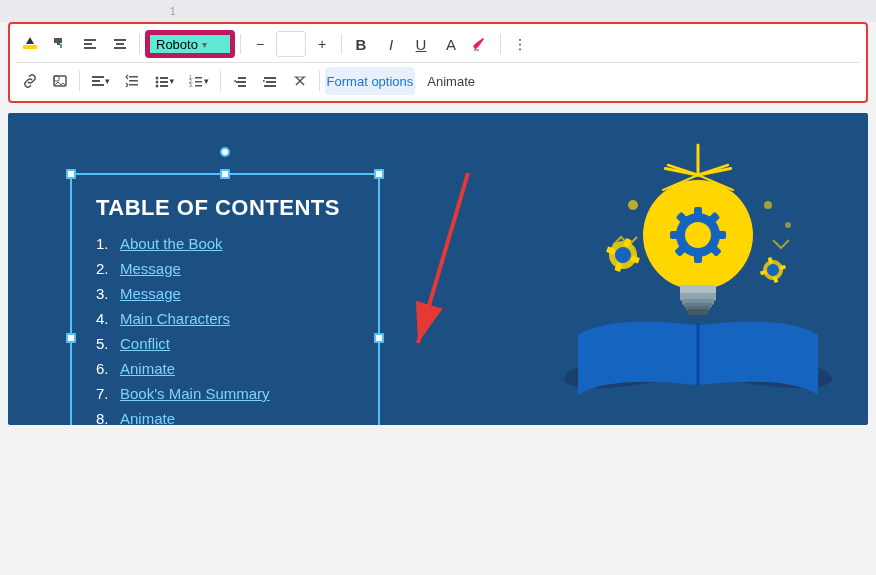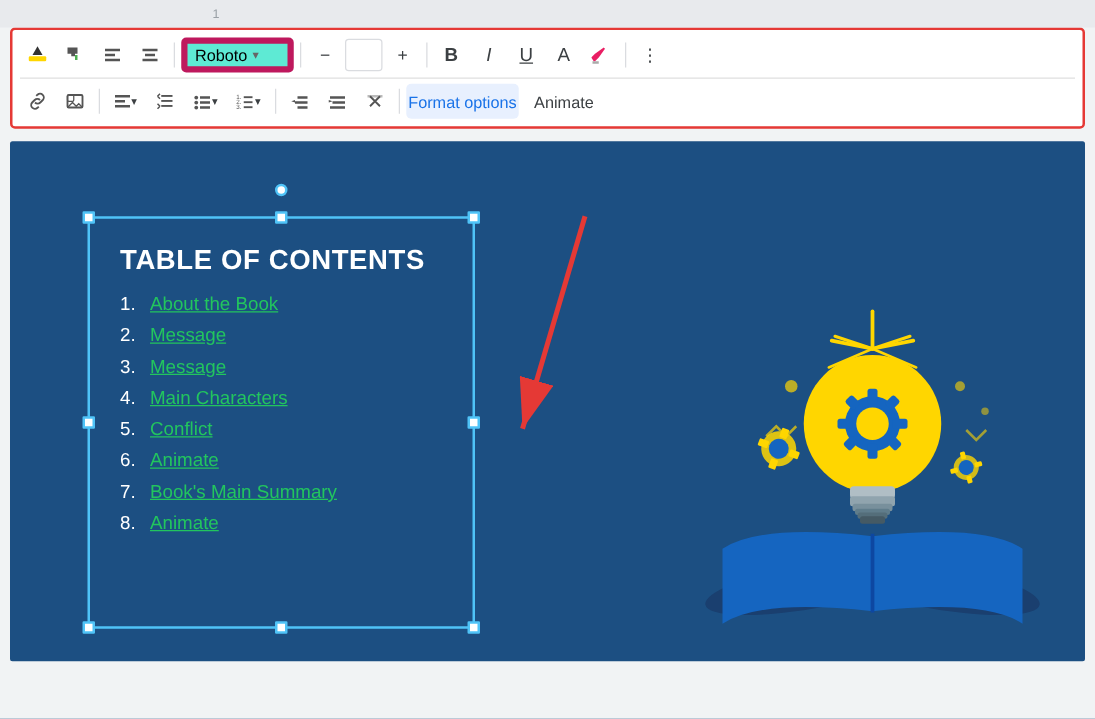--- a/index.html
+++ b/index.html
@@ -104,21 +104,21 @@
       cursor: pointer;
       height: 28px;
     }
 
     
     .canvas-area {
       margin: 10px 8px 8px 8px;
       background: #1c4f82;
       border-radius: 2px;
       position: relative;
-      height: 416px;
+      height: 312px;
       overflow: hidden;
     }
 
     
     .text-box-selected {
       position: absolute;
       left: 62px;
       top: 60px;
       width: 310px;
       height: 330px;
@@ -186,21 +186,21 @@
       margin-bottom: 8px;
       font-size: 15px;
     }
 
     .toc-num {
       min-width: 24px;
       color: #fff;
     }
 
     .toc-link {
-      color: #22c55e;
+      color: #7dd3fc;
       text-decoration: underline;
       cursor: pointer;
       font-size: 15px;
     }
 
     
     .ruler {
       position: absolute;
       top: 0;
       left: 0;

